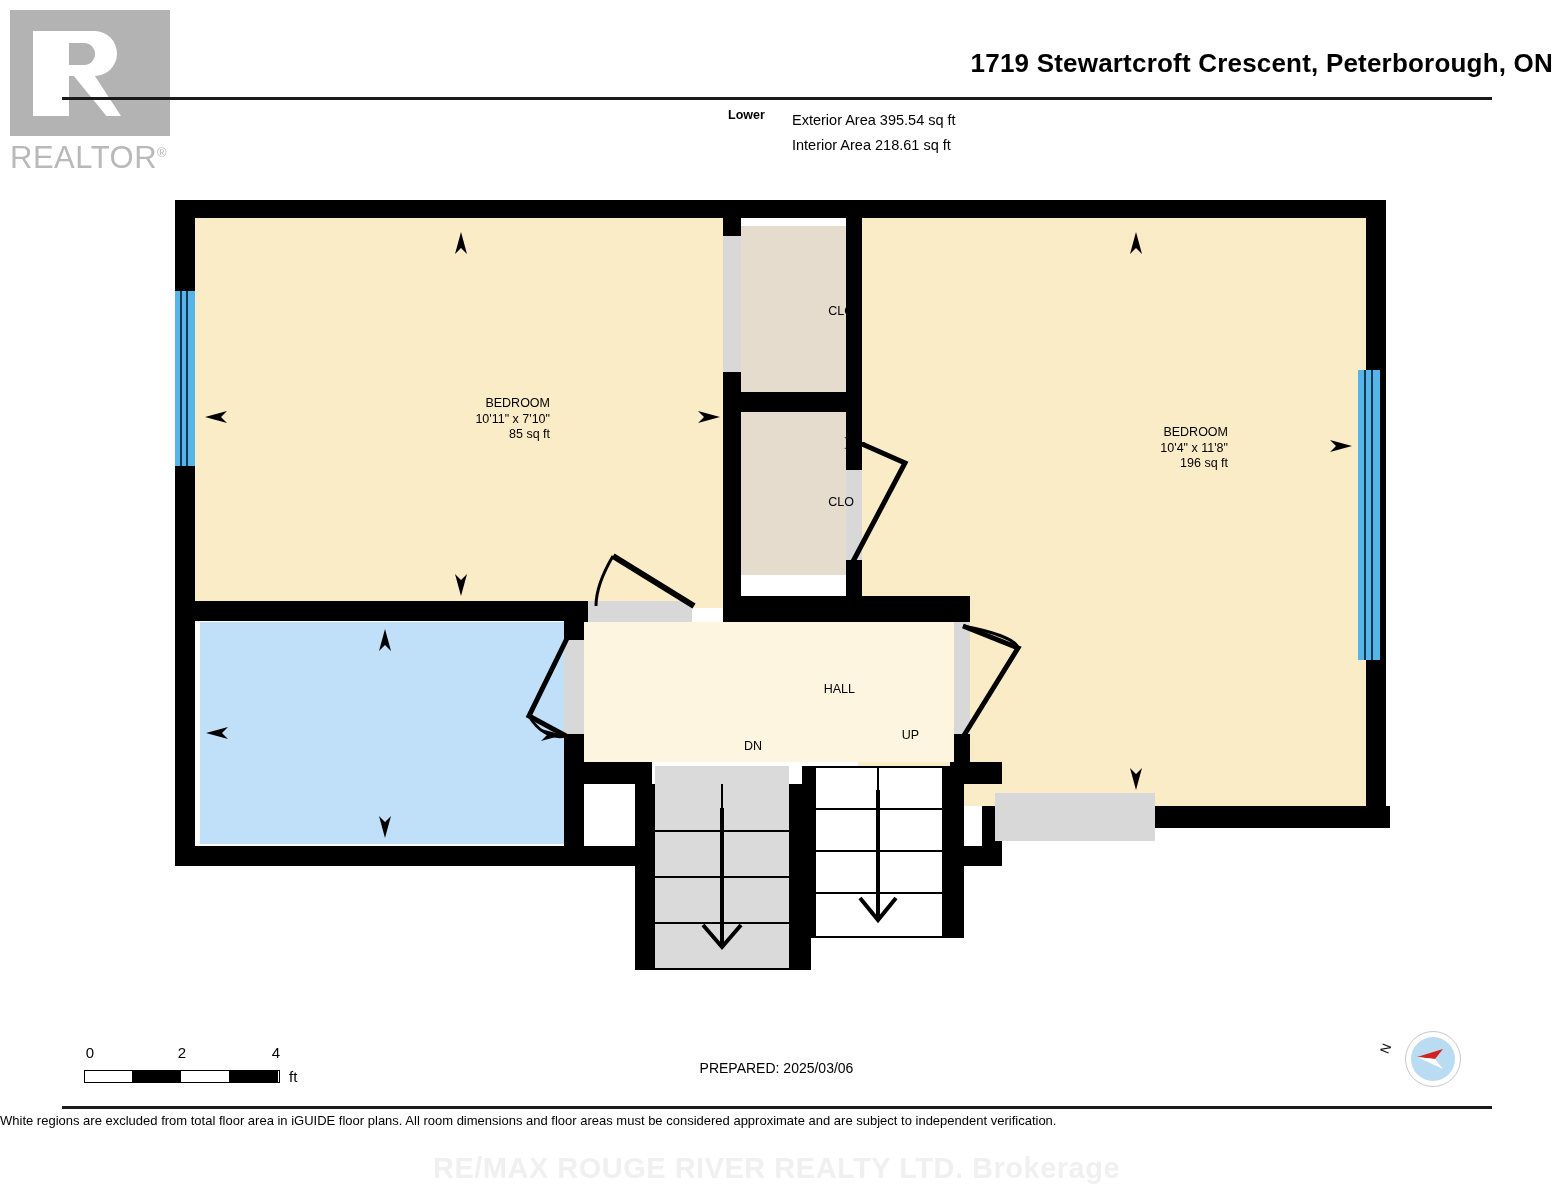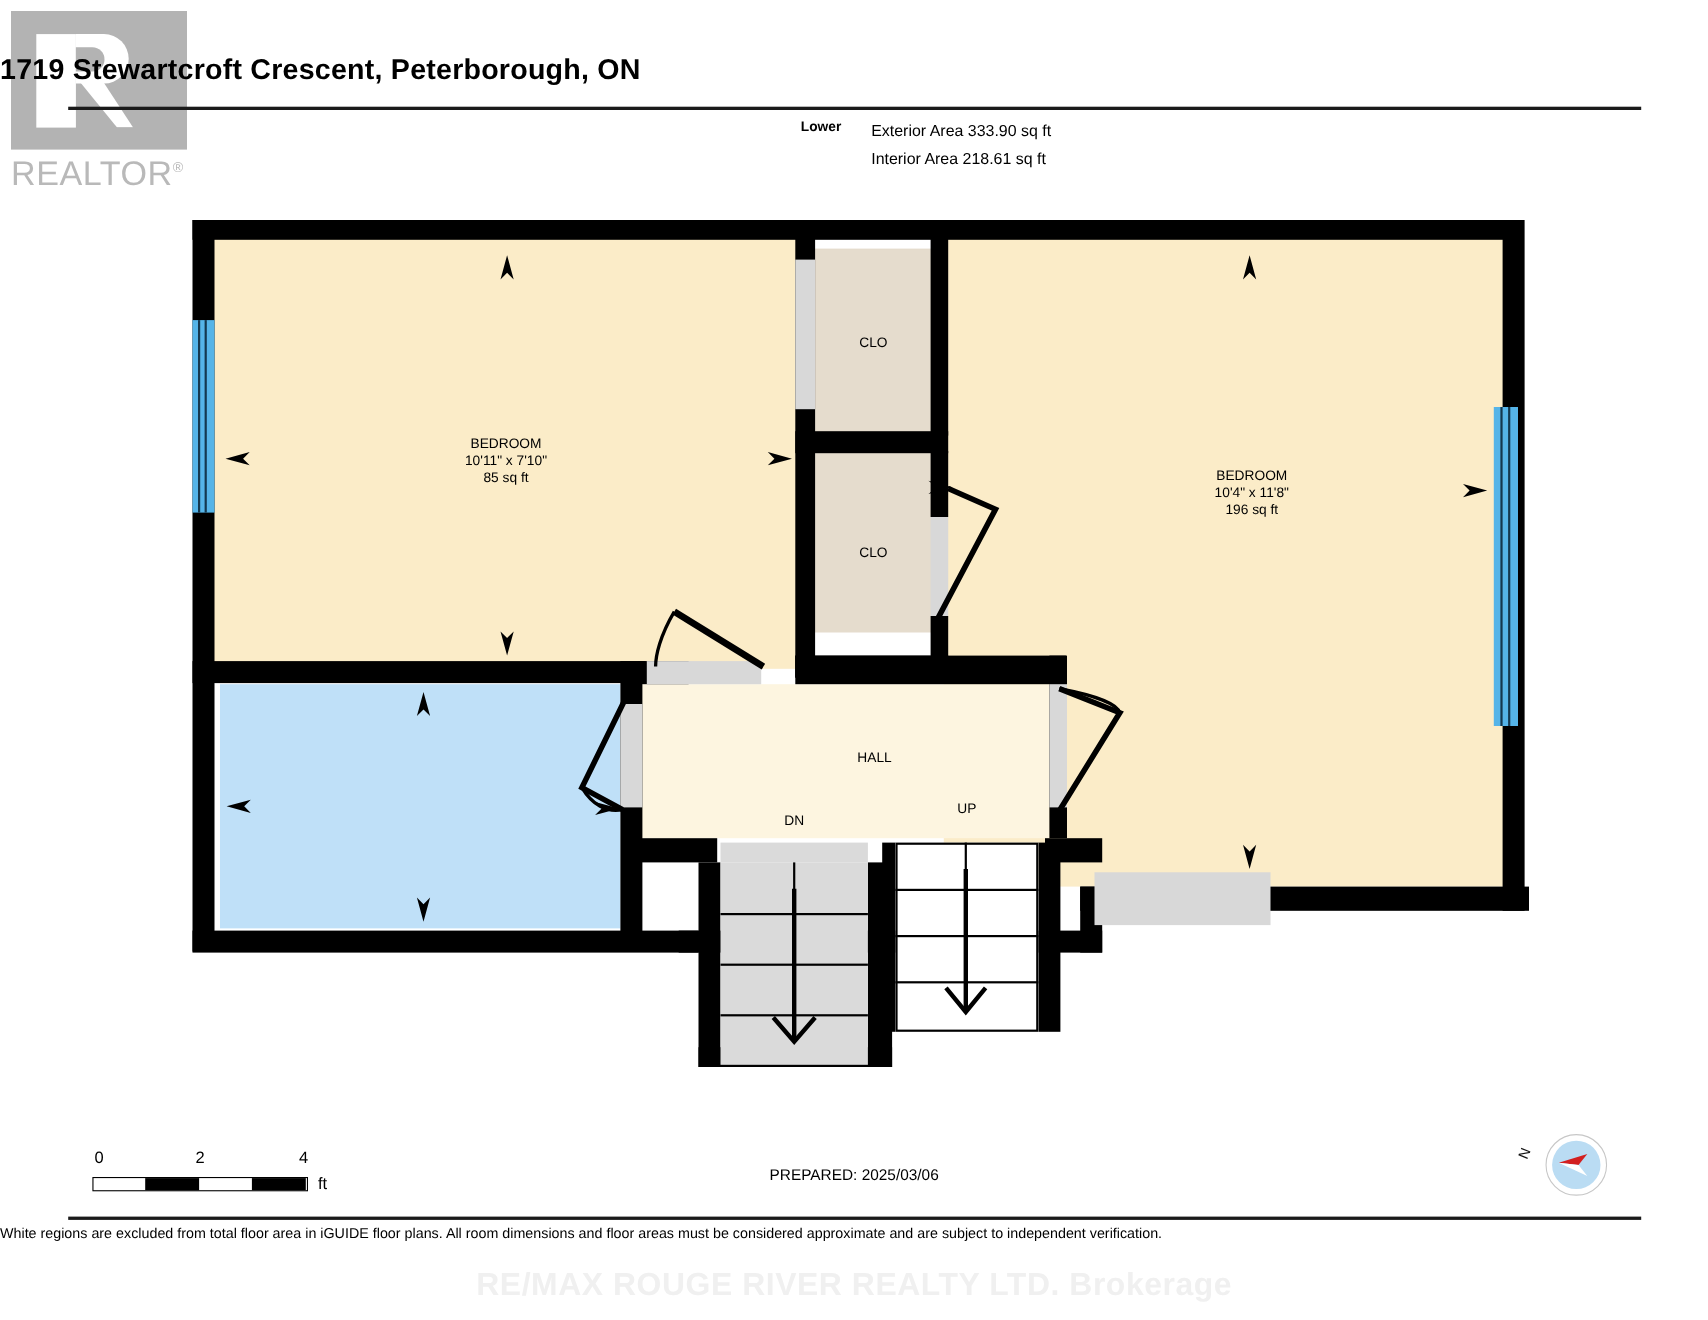--- a/index.html
+++ b/index.html
@@ -15,41 +15,41 @@
   #realtor-logo .bowl{position:absolute;left:59px;top:21px;width:48px;height:45px;
       background:#ffffff;border-radius:0 26px 26px 0;}
   #realtor-logo .bowl-in{position:absolute;left:59px;top:33px;width:26px;height:22px;background:#b3b3b3;border-radius:0 14px 14px 0;}
   #realtor-logo .leg{position:absolute;left:59px;top:60px;width:52px;height:46px;background:#ffffff;
       clip-path:polygon(0 0,22px 0,100% 100%,72% 100%);}
   #realtor-logo .word{position:absolute;left:0;top:130px;font-size:31px;letter-spacing:.5px;
       color:#b9b9b9;font-family:"Liberation Sans",sans-serif;}
   #realtor-logo .word sup{font-size:13px;}
 
   
-  #page-title{position:absolute;left:0;right:0;top:48px;text-align:left;
+  #page-title{position:absolute;left:0;right:0;top:48px;text-align:right;
       font-size:26px;font-weight:bold;color:#000;letter-spacing:.2px;}
   #title-rule{position:absolute;left:62px;top:97px;width:1430px;height:3px;background:#1a1a1a;}
   #area-block{position:absolute;left:728px;top:108px;font-size:14.5px;color:#000;line-height:25px;}
   #area-block .lbl{position:absolute;left:0;top:0;font-weight:bold;}
   #area-block .ln{margin-left:64px;}
 
   
   #plan{position:absolute;left:0;top:0;width:1553px;height:1010px;}
   .wall{position:absolute;background:#000000;}
   .room{position:absolute;}
   .bedroom{background:#fbecc8;}
   .bath{background:#bfe0f8;}
   .hall{background:#fdf5e0;}
   .closet{background:#e5dccd;}
   .gray{background:#dadada;}
   .white{background:#ffffff;}
   .winfill{position:absolute;background:#55b4e8;}
   .winline{position:absolute;background:#14384f;width:1.6px;}
   .doorgray{position:absolute;background:#d8d8d8;}
-  .lbl{position:absolute;text-align:center;font-size:12.5px;color:#000;line-height:15.5px;white-space:nowrap;}
+  .lbl{position:absolute;text-align:right;font-size:12.5px;color:#000;line-height:15.5px;white-space:nowrap;}
   .steplines{position:absolute;}
   .steplines div{position:absolute;background:#000;height:2px;left:0;right:0;}
   .stepv{position:absolute;background:#000;width:2px;}
 
   svg.overlay{position:absolute;left:0;top:0;width:1553px;height:1010px;pointer-events:none;}
 
   
   #scale-wrap{position:absolute;left:84px;top:1044px;width:230px;height:50px;}
   #scale-wrap .tick{position:absolute;top:0;font-size:15px;color:#000;transform:translateX(-50%);}
   #scale-bar{position:absolute;left:0;top:26px;width:196px;height:13px;border:1.5px solid #000;box-sizing:border-box;}
@@ -78,21 +78,21 @@
   <div class="leg"></div>
   <div class="word">
     <span>REALTOR</span><sup>®</sup>
   </div>
 </div>
 
 <div id="page-title">1719 Stewartcroft Crescent, Peterborough, ON</div>
 <div id="title-rule"></div>
 <div id="area-block">
   <div class="lbl">Lower</div>
-  <div class="ln">Exterior Area 333.90 sq ft</div>
+  <div class="ln">Exterior Area 395.54 sq ft</div>
   <div class="ln">Interior Area 218.61 sq ft</div>
 </div>
 
 <div id="plan">
 
   <div class="room bedroom" style="left:192px;top:216px;width:533px;height:392px;"></div>
 
   <div class="room bedroom" style="left:858px;top:216px;width:510px;height:590px;"></div>
 
   <div class="room bath" style="left:200px;top:622px;width:364px;height:222px;"></div>

